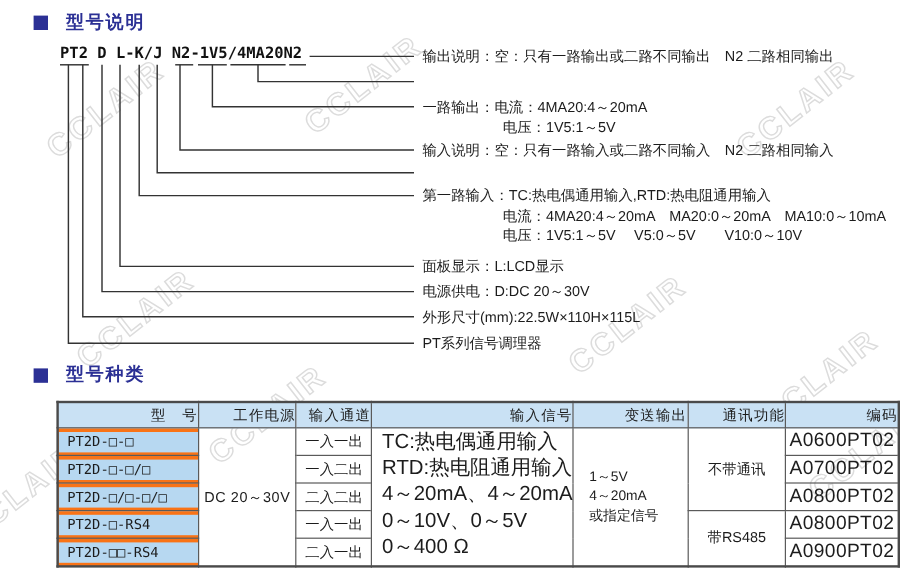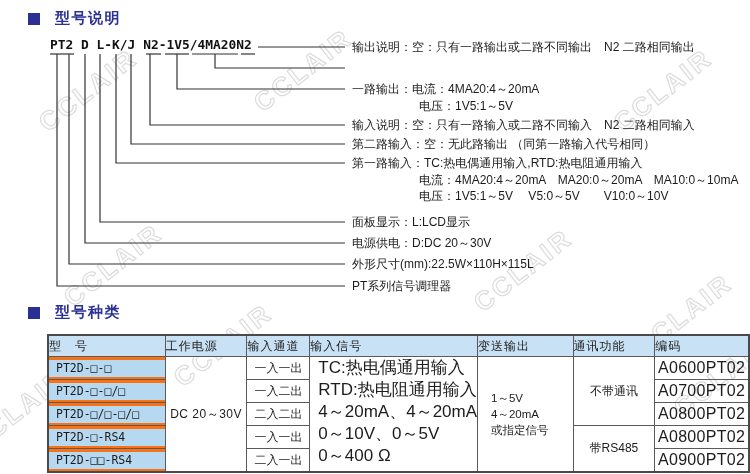--- a/index.html
+++ b/index.html
@@ -34,21 +34,21 @@
   
   .spec-table {
     position:absolute; left:47px; top:334px;
     border-collapse:collapse; table-layout:fixed;
     font-size:12px; color:#1c1c1c;
   }
   .spec-table th, .spec-table td { border:1px solid #5a5a5a; padding:0; }
   .spec-table { border:2px solid #4a4a4a; }
   .spec-table th {
     background:#c9e1f4; height:20px; font-weight:400; letter-spacing:1px;
-    text-align:left;
+    text-align:right;
   }
   .spec-table td { height:22px; }
   .model-cell { background:#f97316;margin-left:41px; }
   .model-chip {
     background:#b7d8f1; margin:2px 0; height:17px; line-height:17px;
     padding-left:7px; font-family:"DejaVu Sans Mono","Liberation Mono",monospace;
     font-size:11.5px; white-space:pre;
   }
   .power-cell { text-align:center; letter-spacing:0.5px; }
   .chan-cell { text-align:center; }
@@ -100,21 +100,20 @@
       <polyline points="177,54 177,89 345,89"></polyline>
       <polyline points="215,54 215,68 345,68"></polyline>
       <line x1="258" y1="47" x2="345" y2="47"></line>
     </g>
   </svg>
 
   <div class="dlabel" style="top:40px;">输出说明：空：只有一路输出或二路不同输出　N2 二路相同输出</div>
   <div class="dlabel" style="top:82px;">一路输出：电流：4MA20:4～20mA</div>
   <div class="dlabel indent" style="top:99px;">电压：1V5:1～5V</div>
   <div class="dlabel" style="top:118px;">输入说明：空：只有一路输入或二路不同输入　N2 二路相同输入</div>
-  <div class="dlabel" style="top:137px;">第二路输入：空：无此路输出 （同第一路输入代号相同）</div>
   <div class="dlabel" style="top:156px;">第一路输入：TC:热电偶通用输入,RTD:热电阻通用输入</div>
   <div class="dlabel indent" style="top:173px;">电流：4MA20:4～20mA　MA20:0～20mA　MA10:0～10mA</div>
   <div class="dlabel indent" style="top:189px;">电压：1V5:1～5V　 V5:0～5V　　V10:0～10V</div>
   <div class="dlabel" style="top:215px;">面板显示：L:LCD显示</div>
   <div class="dlabel" style="top:236px;">电源供电：D:DC 20～30V</div>
   <div class="dlabel" style="top:257px;">外形尺寸(mm):22.5W×110H×115L</div>
   <div class="dlabel" style="top:279px;">PT系列信号调理器</div>
 
   <div class="section-header" style="left:28px; top:303px;">
     <span class="bullet"></span>

